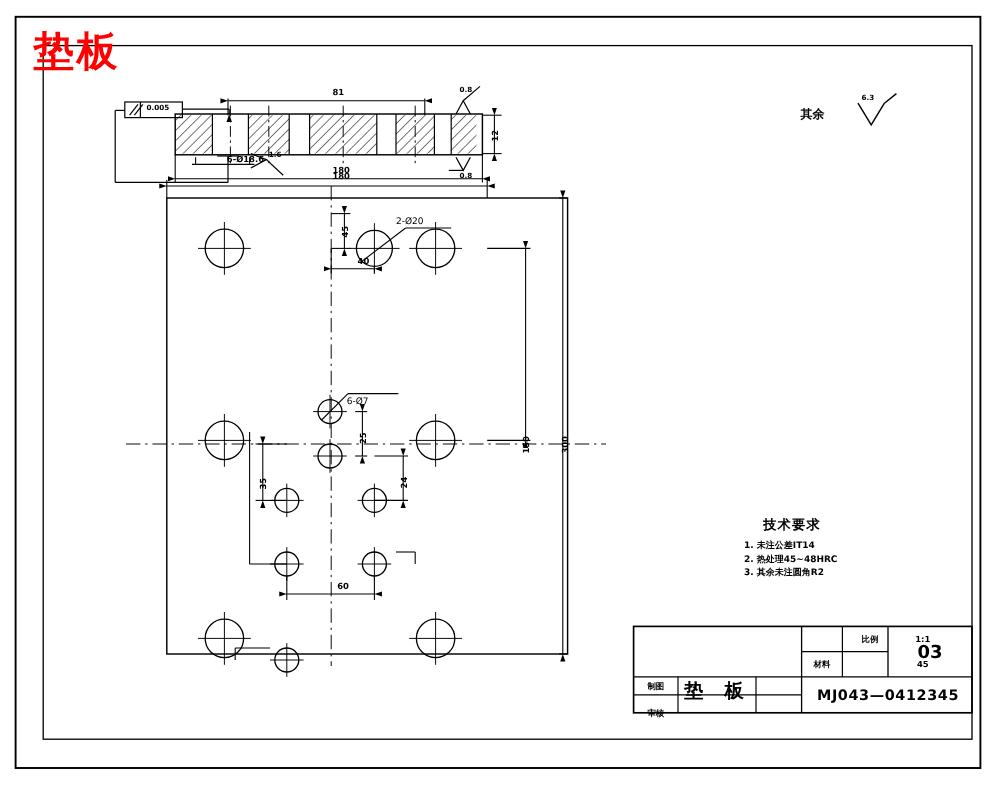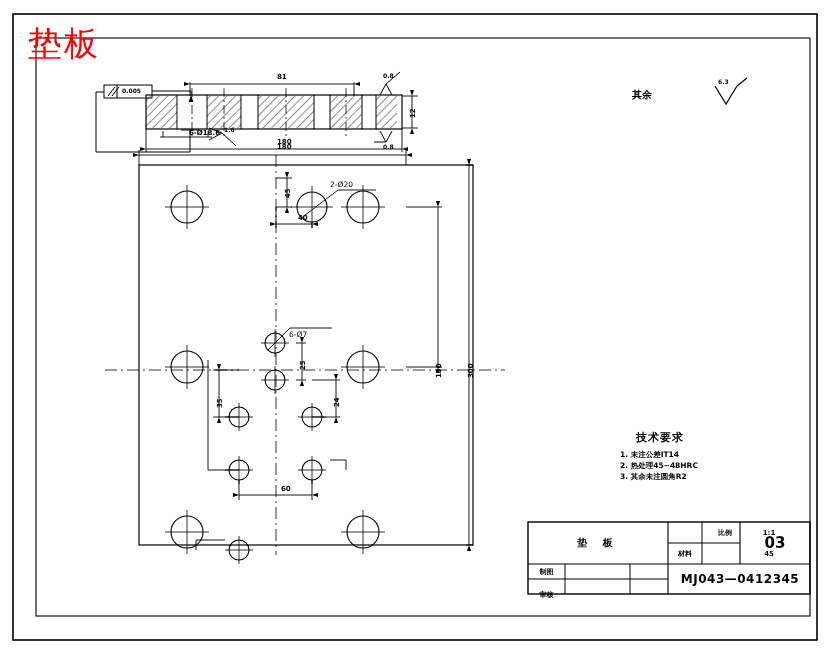--- a/index.html
+++ b/index.html
@@ -19,21 +19,21 @@
     position: absolute;
     left: 0;
     top: 0;
   }
   .title-red {
     position: absolute;
     left: 28px;
     top: 26px;
     font-family: "DejaVu Sans", sans-serif;
     font-size: 34px;
-    font-weight: normal;
+    font-weight: bold;
     color: #ff0000;
     letter-spacing: 2px;
     line-height: 1;
   }
   .lbl {
     position: absolute;
     font-family: "DejaVu Sans", sans-serif;
     color: #000000;
     white-space: nowrap;
     line-height: 1;
@@ -72,23 +72,24 @@
   .tb-cell {
     position: absolute;
     font-family: "DejaVu Sans", sans-serif;
     color: #000;
     display: flex;
     align-items: center;
     justify-content: center;
     white-space: nowrap;
   }
   .tb-name {
-    font-size: 10px;
+    font-size: 16px;
     font-weight: bold;
     letter-spacing: 6px;
+    margin-top: 33px;
   }
   .tb-key {
     font-size: 7px;
     font-weight: bold;
   }
   .tb-val {
     font-size: 7px;
     font-weight: bold;
     padding-left: 48px;
   }
@@ -379,21 +380,21 @@
       <line x1="668" y1="522" x2="668" y2="594" stroke-width="1.1"></line>
       <line x1="702" y1="522" x2="702" y2="564" stroke-width="1"></line>
       <line x1="740" y1="522" x2="740" y2="564" stroke-width="1.1"></line>
       <line x1="565" y1="564" x2="565" y2="594" stroke-width="1"></line>
       <line x1="630" y1="564" x2="630" y2="594" stroke-width="1"></line>
     </g>
   </svg>
 
   <div class="title-red">垫板</div>
 
-  <div class="qy-label" style="left:632px; top:88px;">其余</div>
+  <div class="qy-label" style="left:667px; top:88px;">其余</div>
   <div class="ra-val" style="left:718px; top:78px;">6.3</div>
 
   <div class="ff-val" style="left:122px; top:87px;">0.005</div>
   <div class="lbl dim" style="left:161px; top:130px;margin-left:16px;">6-Ø18.6</div>
   <div class="lbl dim" style="left:265px; top:74px;">81</div>
   <div class="lbl dim" style="left:265px; top:139px;">180</div>
   <div class="lbl dim-v" style="left:410px; top:118px;">12</div>
   <div class="ra-val" style="left:383px; top:72px;">0.8</div>
   <div class="ra-val" style="left:383px; top:143px;">0.8</div>
   <div class="ra-val" style="left:224px; top:126px;">1.6</div>

